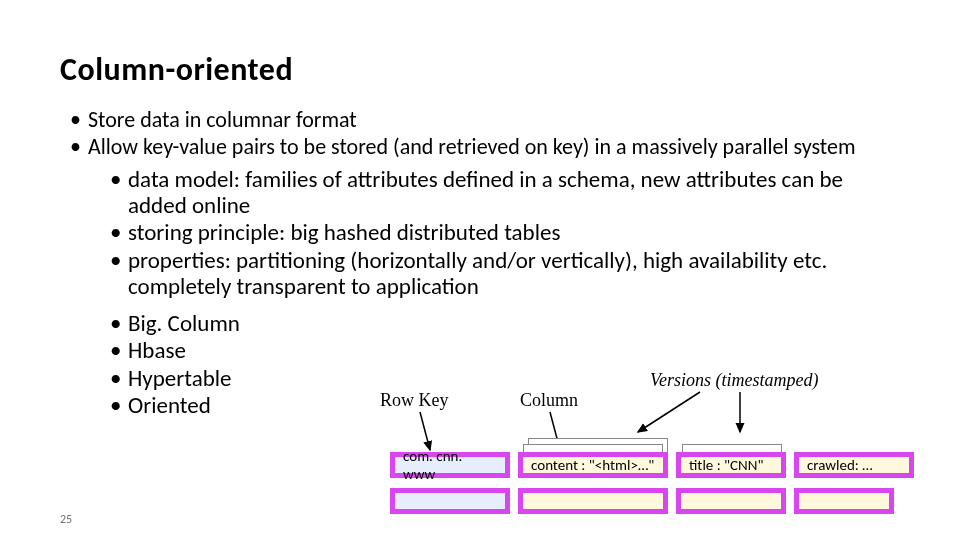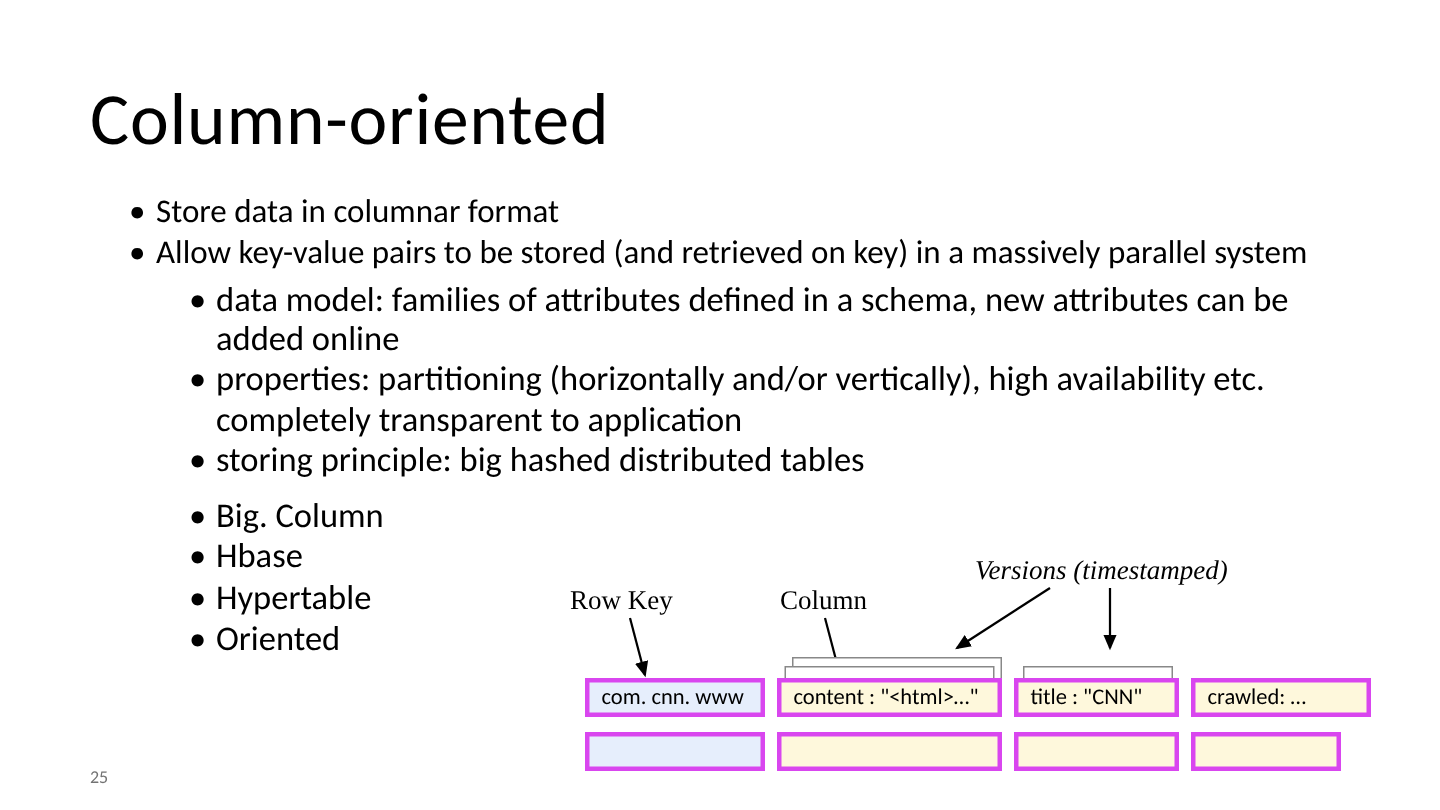--- a/index.html
+++ b/index.html
@@ -13,27 +13,27 @@
     overflow: hidden;
   }
   .slide {
     position: relative;
     width: 960px;
     height: 540px;
     box-sizing: border-box;
     padding: 50px 60px 0 60px;
   }
   .title {
-    font-size: 49px;
-    font-weight: 400;
+    font-size: 32px;
+    font-weight: 700;
     margin: 0 0 18px 0;
     letter-spacing: 0.5px;
   }
   ul.top {
-    margin: 16px;
+    margin: 0;
     padding: 0 0 0 28px;
     list-style: none;
     font-size: 22px;
     line-height: 1.15;
   }
   ul.top > li {
     position: relative;
     padding-left: 0;
     margin: 0 0 2px 0;
   }
@@ -80,21 +80,21 @@
     font-family: "Comic Sans MS", "Segoe Script", cursive;
     font-size: 18px;
     color: #000;
   }
   .label {
     position: absolute;
     white-space: nowrap;
   }
   .box {
     position: absolute;
-    border: 3px solid #d946ef;
+    border: 5px solid #d946ef;
     font-family: Calibri, Arial, sans-serif;
     font-size: 15px;
     padding: 4px 8px;
     box-sizing: border-box;
     height: 26px;
     display: flex;
     align-items: center;
   }
   .box.blue { background: #e6eefc; }
   .box.tan  { background: #fef8dc; }
@@ -119,22 +119,22 @@
 
 <div class="slide">
 
   <h1 class="title">Column-oriented</h1>
 
   <ul class="top">
     <li>Store data in columnar format</li>
     <li>Allow key-value pairs to be stored (and retrieved on key) in a massively parallel system</li>
     <ul class="sub">
       <li>data model: families of attributes defined in a schema, new attributes can be added online</li>
+      <li>storing principle: big hashed distributed tables</li>
       <li>properties: partitioning (horizontally and/or vertically), high availability etc. completely transparent to application</li>
-      <li>storing principle: big hashed distributed tables</li>
     </ul>
     <ul class="sub">
       <li>Big. Column</li>
       <li>Hbase</li>
       <li>Hypertable</li>
       <li>Oriented</li>
     </ul>
   </ul>
 
   <div class="diagram">

